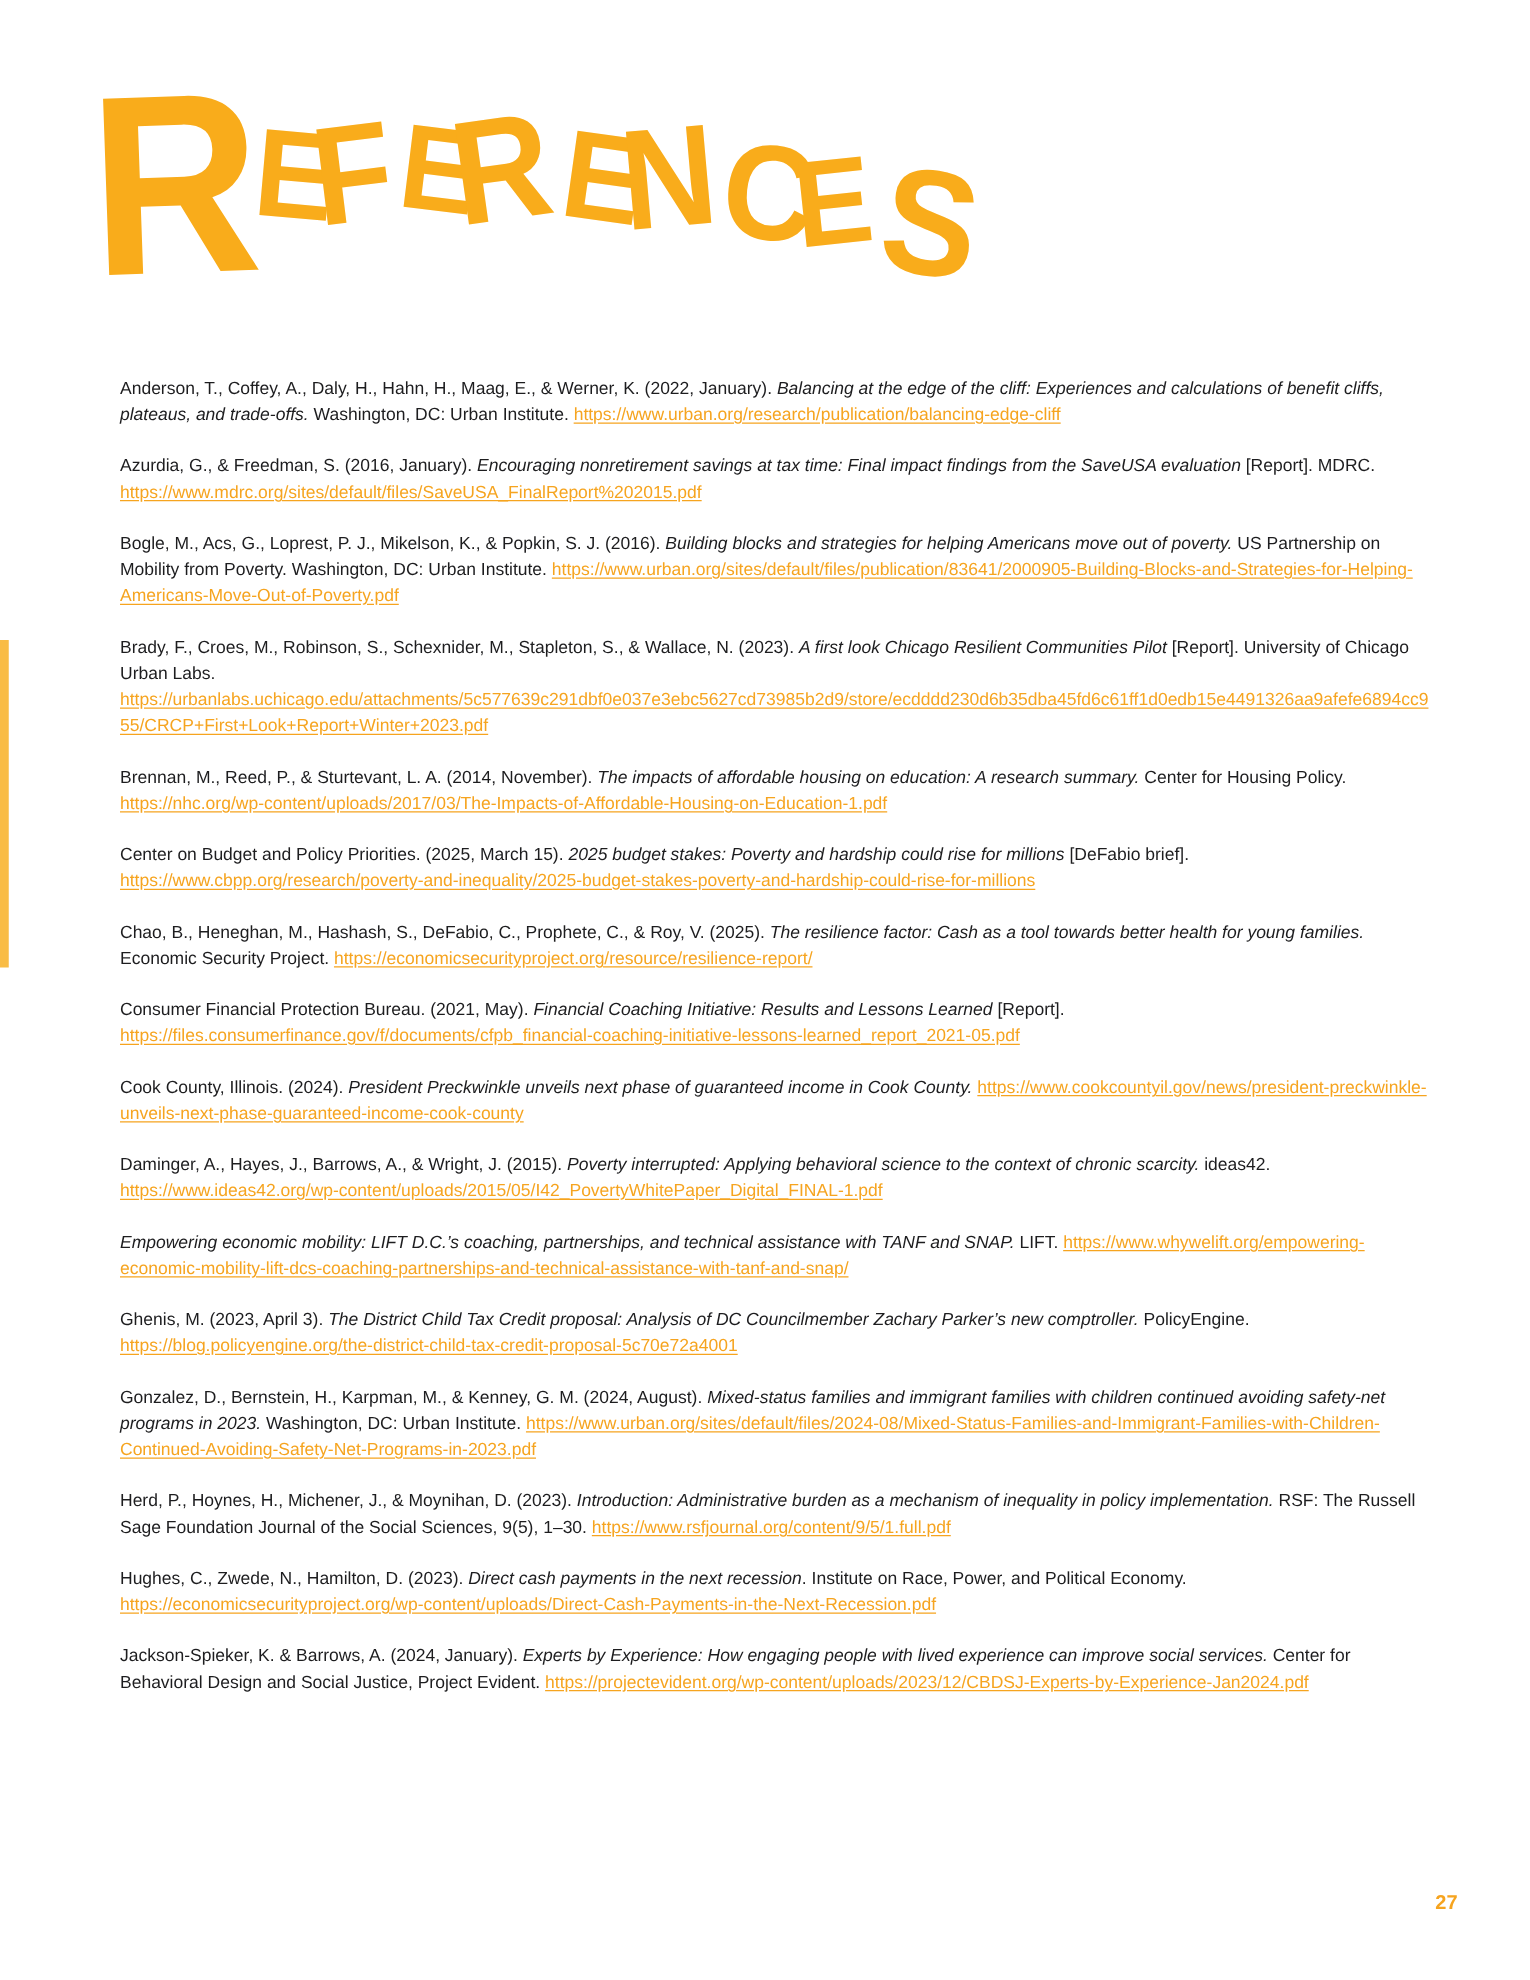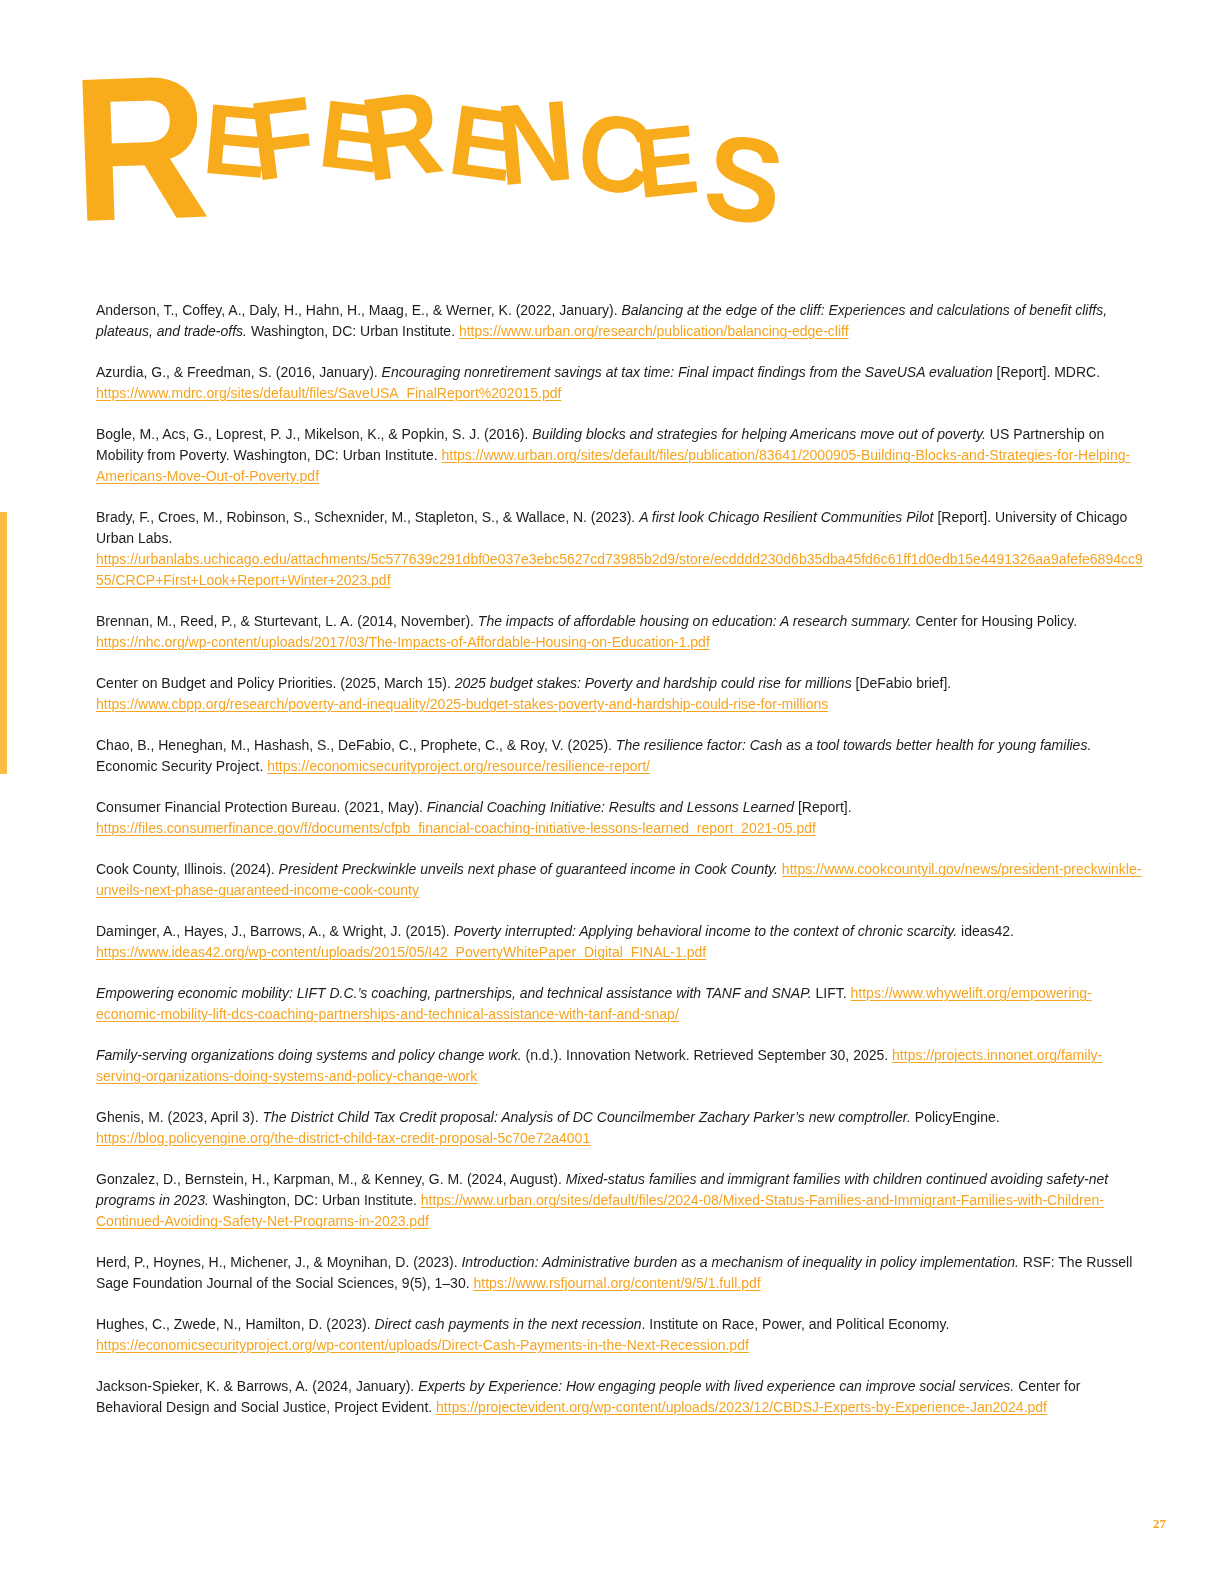--- a/index.html
+++ b/index.html
@@ -77,22 +77,21 @@
     height:262px;
     background:var(--edge);
   }
   
   .page-number{
     position:absolute;
     right:58px;
     bottom:52px;
     color:var(--accent);
     font-weight:bold;
-    font-size:13px;
-    font-family:Liberation Serif, serif;
+    font-size:16px;
   }
 </style>
 </head>
 <body>
 
 <div class="edge-tab"></div>
 
 <div class="content">
   <h1 class="page-title">
       <span class="letter l1">R</span>
@@ -109,23 +108,22 @@
   <div class="ref-list">
       <p class="ref"><span>Anderson, T., Coffey, A., Daly, H., Hahn, H., Maag, E., &amp; Werner, K. (2022, January). </span><em>Balancing at the edge of the cliff: Experiences and calculations of benefit cliffs, plateaus, and trade-offs.</em><span> Washington, DC: Urban Institute. </span><a href="#">https://www.urban.org/research/publication/balancing-edge-cliff</a></p>
       <p class="ref"><span>Azurdia, G., &amp; Freedman, S. (2016, January). </span><em>Encouraging nonretirement savings at tax time: Final impact findings from the SaveUSA evaluation</em><span> [Report]. MDRC. </span><a href="#">https://www.mdrc.org/sites/default/files/SaveUSA_FinalReport%202015.pdf</a></p>
       <p class="ref"><span>Bogle, M., Acs, G., Loprest, P. J., Mikelson, K., &amp; Popkin, S. J. (2016). </span><em>Building blocks and strategies for helping Americans move out of poverty.</em><span> US Partnership on Mobility from Poverty. Washington, DC: Urban Institute. </span><a href="#">https://www.urban.org/sites/default/files/publication/83641/2000905-Building-Blocks-and-Strategies-for-Helping-Americans-Move-Out-of-Poverty.pdf</a></p>
       <p class="ref"><span>Brady, F., Croes, M., Robinson, S., Schexnider, M., Stapleton, S., &amp; Wallace, N. (2023). </span><em>A first look Chicago Resilient Communities Pilot</em><span> [Report]. University of Chicago Urban Labs. </span><a href="#">https://urbanlabs.uchicago.edu/attachments/5c577639c291dbf0e037e3ebc5627cd73985b2d9/store/ecdddd230d6b35dba45fd6c61ff1d0edb15e4491326aa9afefe6894cc955/CRCP+First+Look+Report+Winter+2023.pdf</a></p>
       <p class="ref"><span>Brennan, M., Reed, P., &amp; Sturtevant, L. A. (2014, November). </span><em>The impacts of affordable housing on education: A research summary.</em><span> Center for Housing Policy. </span><a href="#">https://nhc.org/wp-content/uploads/2017/03/The-Impacts-of-Affordable-Housing-on-Education-1.pdf</a></p>
       <p class="ref"><span>Center on Budget and Policy Priorities. (2025, March 15). </span><em>2025 budget stakes: Poverty and hardship could rise for millions</em><span> [DeFabio brief]. </span><a href="#">https://www.cbpp.org/research/poverty-and-inequality/2025-budget-stakes-poverty-and-hardship-could-rise-for-millions</a></p>
       <p class="ref"><span>Chao, B., Heneghan, M., Hashash, S., DeFabio, C., Prophete, C., &amp; Roy, V. (2025). </span><em>The resilience factor: Cash as a tool towards better health for young families.</em><span> Economic Security Project. </span><a href="#">https://economicsecurityproject.org/resource/resilience-report/</a></p>
       <p class="ref"><span>Consumer Financial Protection Bureau. (2021, May). </span><em>Financial Coaching Initiative: Results and Lessons Learned</em><span> [Report]. </span><a href="#">https://files.consumerfinance.gov/f/documents/cfpb_financial-coaching-initiative-lessons-learned_report_2021-05.pdf</a></p>
       <p class="ref"><span>Cook County, Illinois. (2024). </span><em>President Preckwinkle unveils next phase of guaranteed income in Cook County.</em><span> </span><a href="#">https://www.cookcountyil.gov/news/president-preckwinkle-unveils-next-phase-guaranteed-income-cook-county</a></p>
-      <p class="ref"><span>Daminger, A., Hayes, J., Barrows, A., &amp; Wright, J. (2015). </span><em>Poverty interrupted: Applying behavioral income to the context of chronic scarcity.</em><span> ideas42. </span><a href="#">https://www.ideas42.org/wp-content/uploads/2015/05/I42_PovertyWhitePaper_Digital_FINAL-1.pdf</a></p>
+      <p class="ref"><span>Daminger, A., Hayes, J., Barrows, A., &amp; Wright, J. (2015). </span><em>Poverty interrupted: Applying behavioral science to the context of chronic scarcity.</em><span> ideas42. </span><a href="#">https://www.ideas42.org/wp-content/uploads/2015/05/I42_PovertyWhitePaper_Digital_FINAL-1.pdf</a></p>
       <p class="ref"><em>Empowering economic mobility: LIFT D.C.’s coaching, partnerships, and technical assistance with TANF and SNAP.</em><span> LIFT. </span><a href="#">https://www.whywelift.org/empowering-economic-mobility-lift-dcs-coaching-partnerships-and-technical-assistance-with-tanf-and-snap/</a></p>
-      <p class="ref"><em>Family-serving organizations doing systems and policy change work.</em><span> (n.d.). Innovation Network. Retrieved September 30, 2025. </span><a href="#">https://projects.innonet.org/family-serving-organizations-doing-systems-and-policy-change-work</a></p>
       <p class="ref"><span>Ghenis, M. (2023, April 3). </span><em>The District Child Tax Credit proposal: Analysis of DC Councilmember Zachary Parker’s new comptroller.</em><span> PolicyEngine. </span><a href="#">https://blog.policyengine.org/the-district-child-tax-credit-proposal-5c70e72a4001</a></p>
       <p class="ref"><span>Gonzalez, D., Bernstein, H., Karpman, M., &amp; Kenney, G. M. (2024, August). </span><em>Mixed-status families and immigrant families with children continued avoiding safety-net programs in 2023.</em><span> Washington, DC: Urban Institute. </span><a href="#">https://www.urban.org/sites/default/files/2024-08/Mixed-Status-Families-and-Immigrant-Families-with-Children-Continued-Avoiding-Safety-Net-Programs-in-2023.pdf</a></p>
       <p class="ref"><span>Herd, P., Hoynes, H., Michener, J., &amp; Moynihan, D. (2023). </span><em>Introduction: Administrative burden as a mechanism of inequality in policy implementation.</em><span> RSF: The Russell Sage Foundation Journal of the Social Sciences, 9(5), 1–30. </span><a href="#">https://www.rsfjournal.org/content/9/5/1.full.pdf</a></p>
       <p class="ref"><span>Hughes, C., Zwede, N., Hamilton, D. (2023). </span><em>Direct cash payments in the next recession</em><span>. Institute on Race, Power, and Political Economy. </span><a href="#">https://economicsecurityproject.org/wp-content/uploads/Direct-Cash-Payments-in-the-Next-Recession.pdf</a></p>
       <p class="ref"><span>Jackson-Spieker, K. &amp; Barrows, A. (2024, January). </span><em>Experts by Experience: How engaging people with lived experience can improve social services.</em><span> Center for Behavioral Design and Social Justice, Project Evident. </span><a href="#">https://projectevident.org/wp-content/uploads/2023/12/CBDSJ-Experts-by-Experience-Jan2024.pdf</a></p>
     </div>
 </div>
 
 <div class="page-number">27</div>
 

